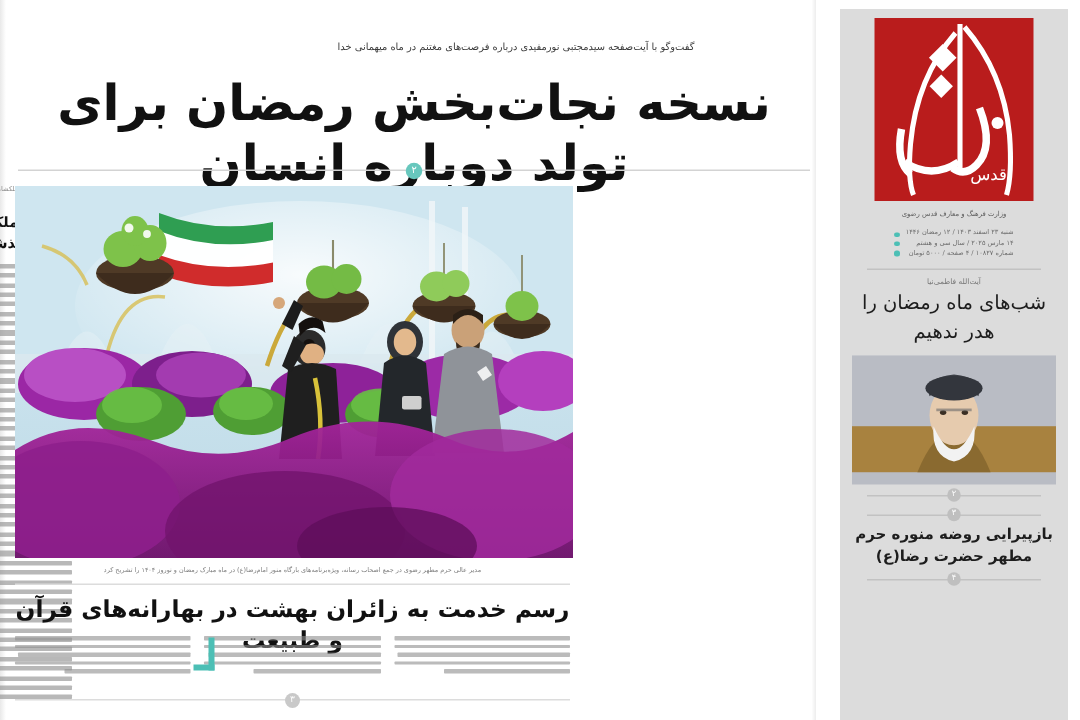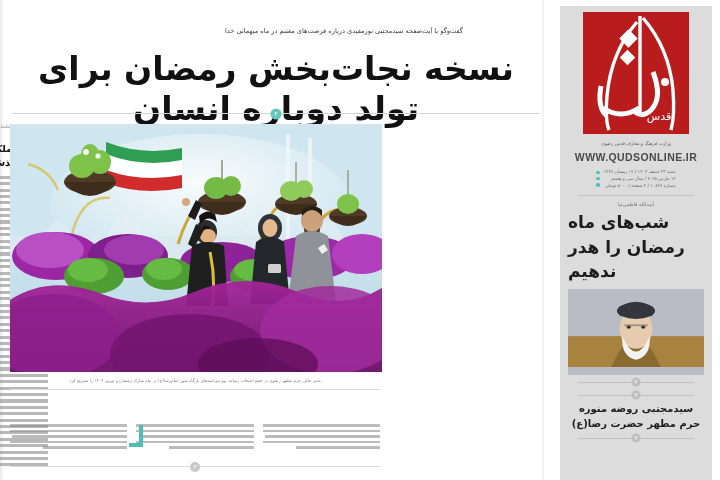--- a/index.html
+++ b/index.html
@@ -107,25 +107,25 @@
     text-align: center;
   }
 
   .byline {
     font-size: 5px;
     color: #777;
     margin-bottom: 3px;
     text-align: center;
   }
   .rail-head {
-    font-size: 17px;
-    font-weight: bold;
+    font-size: 13px;
+    font-weight: normal;
     color: #1d1d1d;
     line-height: 1.45;
-    text-align: left;
+    text-align: center;
     letter-spacing: -.1px;
   }
   .cleric-photo {
     width: 100%;
     height: 86px;
     margin-top: 5px;
     position: relative;
     overflow: hidden;
     background: #b9bcc4;
     flex: none;
@@ -539,20 +539,21 @@
         <path d="M0 176 q40 -26 92 -6 q46 18 92 -2 q52 -22 104 0 q44 20 84 -4 l0 84 l-372 0 z" fill="url(#fgflowers)" opacity="0.95"></path>
         <ellipse cx="44" cy="212" rx="66" ry="42" fill="#8e1f8c" opacity="0.9"></ellipse>
         <ellipse cx="180" cy="230" rx="80" ry="40" fill="#72146d" opacity="0.8"></ellipse>
         <ellipse cx="320" cy="206" rx="70" ry="44" fill="#a12a9c" opacity="0.85"></ellipse>
         <ellipse cx="248" cy="240" rx="60" ry="26" fill="#5e0d59" opacity="0.75"></ellipse>
       </svg>
     </div>
 
     <div class="photo-caption">مدیر عالی حرم مطهر رضوی در جمع اصحاب رسانه، ویژه‌برنامه‌های بارگاه منور امام‌رضا(ع) در ماه مبارک رمضان و نوروز ۱۴۰۴ را تشریح کرد</div>
     <div class="sub-rule"></div>
+    <div class="sub-head">رسم خدمت به زائران بهشت در بهارانه‌های قرآن و طبیعت</div>
 
     <div class="bottom-cols">
       <div class="bcol" id="bcol0">
           <div class="bl2" style="width: 100%;"></div>
           <div class="bl2" style="width: 100%;"></div>
           <div class="bl2" style="width: 98%;"></div>
           <div class="bl2" style="width: 100%;"></div>
           <div class="bl2" style="width: 72%;"></div>
         </div>
       <div class="bcol" id="bcol1">
@@ -591,21 +592,20 @@
           <rect x="39" y="40" width="11" height="11" transform="rotate(45 44.5 45.5)" fill="#ffffff"></rect>
           <path d="M20 96 q18 12 36 0" fill="none" stroke="#ffffff" stroke-width="5"></path>
           <path d="M18 74 q-4 22 6 30" fill="none" stroke="#ffffff" stroke-width="5"></path>
           <path d="M70 60 q10 26 -2 38 q-8 8 -16 2" fill="none" stroke="#ffffff" stroke-width="5"></path>
           <circle cx="82" cy="70" r="4" fill="#ffffff"></circle>
           <text x="76" y="108" font-size="11" fill="#ffffff" font-family="DejaVu Sans, sans-serif" text-anchor="middle">قدس</text>
         </svg>
       </div>
 
       <div class="ministry">وزارت فرهنگ و معارف قدس رضوی</div>
-      <div class="site-url">WWW.QUDSONLINE.IR</div>
 
       <div class="datelines">
         <div class="dot-col">
           <span class="dot"></span>
             <span class="dot"></span>
             <span class="dot"></span>
         </div>
         <div class="date-col">
           <div class="date-line">شنبه ۲۳ اسفند ۱۴۰۳ / ۱۲ رمضان ۱۴۴۶</div>
           <div class="date-line">۱۴ مارس ۲۰۲۵ / سال سی و هشتم</div>
@@ -635,21 +635,21 @@
 
       <div class="rail-rule">
         <span class="pgbadge">۲</span>
       </div>
 
 
       <div class="rail-rule">
         <span class="pgbadge">۳</span>
       </div>
 
-      <div class="rail-head-sm">سیدمجتبی روضه منوره
+      <div class="rail-head-sm">بازپیرایی روضه منوره
 حرم مطهر
 حضرت رضا(ع)</div>
 
       <div class="rail-rule">
         <span class="pgbadge">۴</span>
       </div>
 
     </div>
   </div>
 </div>

